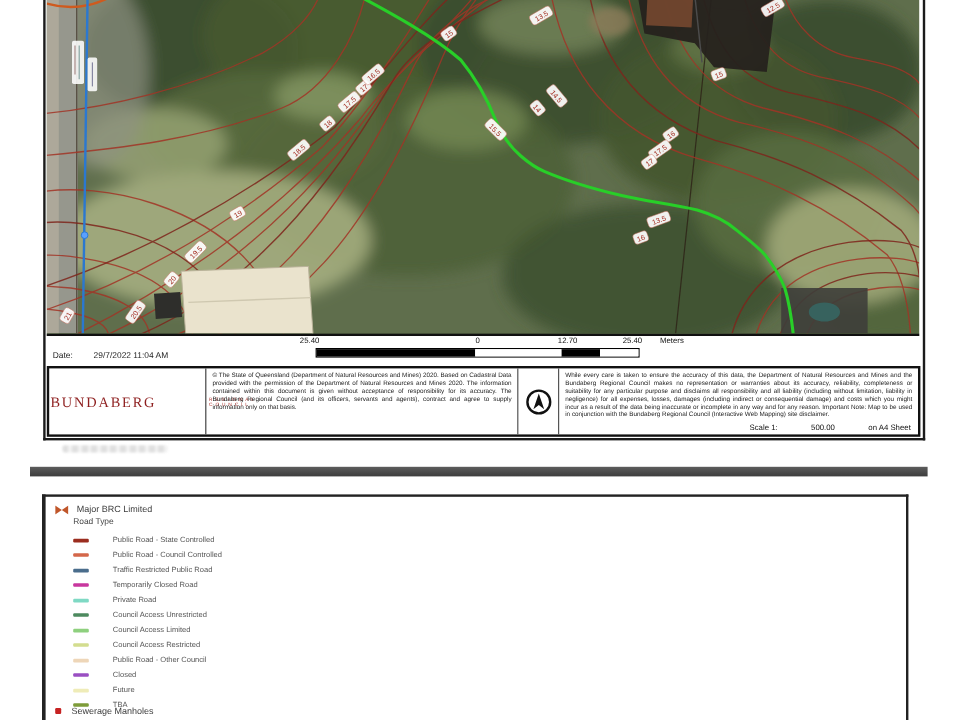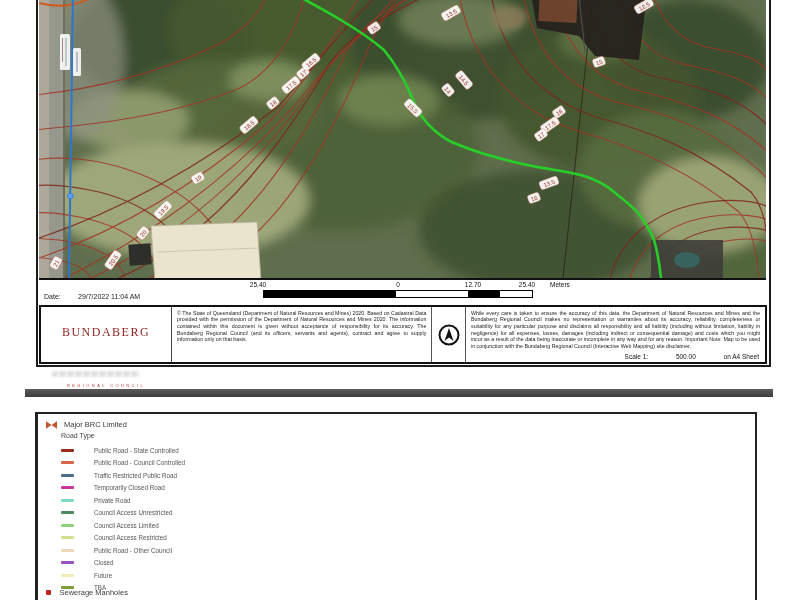--- a/index.html
+++ b/index.html
@@ -19,21 +19,21 @@
   .sb0{left:220px}.sb1{left:360px}.sb2{left:435px}.sb3{left:489px}
   .units{position:absolute;left:512px;top:1px;font-size:6.5px;color:#111;}
   .bar{position:absolute;left:225px;top:10px;width:268px;height:6px;border:1px solid #000;display:flex;background:#fff;}
   .bar i{display:block;height:100%;}
   .bar i:nth-child(1){width:132px;background:#000;}
   .bar i:nth-child(2){width:72px;background:#fff;}
   .bar i:nth-child(3){width:32px;background:#000;}
   .bar i:nth-child(4){width:32px;background:#fff;}
 
   .discbox{position:absolute;left:1px;top:305px;width:724px;height:55px;border:2px solid #111;display:flex;background:#fff;}
-  .logocell{width:130px;border-right:1px solid #444;display:flex;flex-direction:column;align-items:center;justify-content:center;gap:44px;}
+  .logocell{width:130px;border-right:1px solid #444;display:flex;align-items:center;justify-content:center;gap:44px;}
   .logoname{font-family:"Liberation Serif",serif;font-size:12px;letter-spacing:1.5px;color:#8e1f1f;margin-top:1px;line-height:1;}
   .logosub{font-size:4px;letter-spacing:2.4px;color:#b23a34;margin-top:1.5px;line-height:1;}
   .textcell{width:250px;padding:3px 4px 0 5px;overflow:hidden;}
   .arrowcell{width:33px;border-left:1px solid #555;border-right:1px solid #555;display:flex;align-items:center;justify-content:center;}
   .rightcell{flex:1;padding:3px 4px 0 5px;position:relative;overflow:hidden;}
   .disc-text{font-size:9.7px;line-height:1.24;color:#222;transform:scale(0.545);transform-origin:0 0;width:183%;text-align:justify;}
   .scaleline{position:absolute;right:6px;bottom:2px;font-size:6.5px;color:#111;}
   .scaleline span{margin-left:26px;}
 
   .ghost{position:absolute;left:52px;top:371px;width:88px;height:6px;border-radius:2px;

